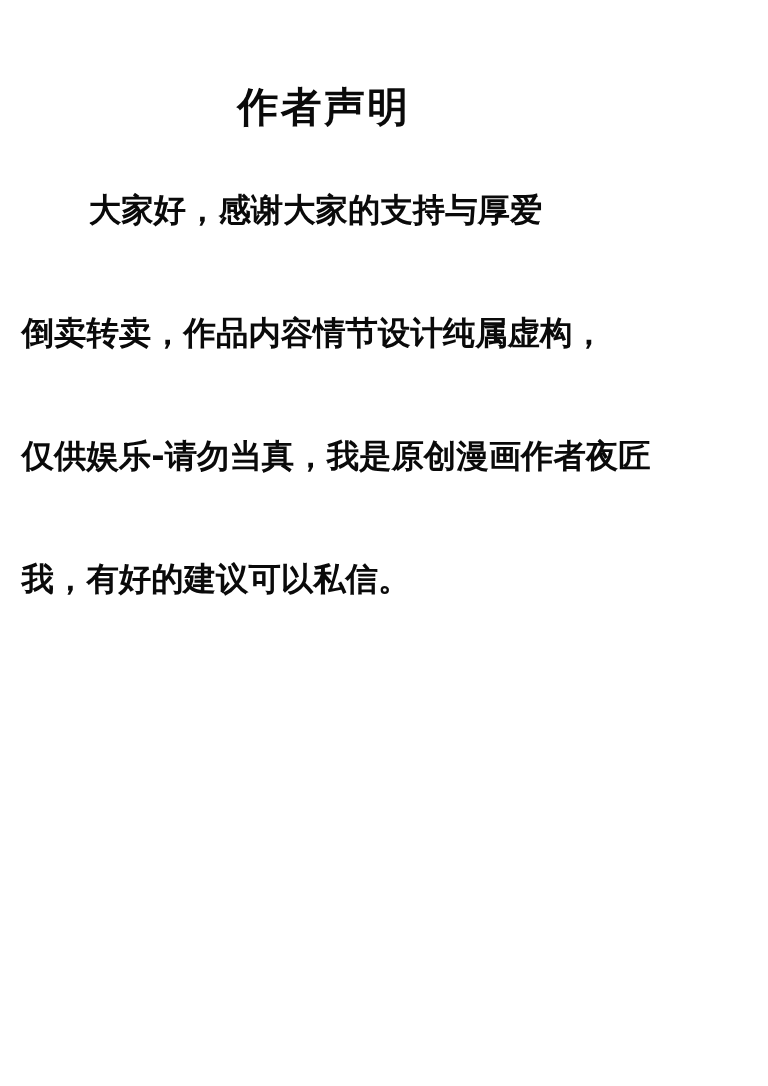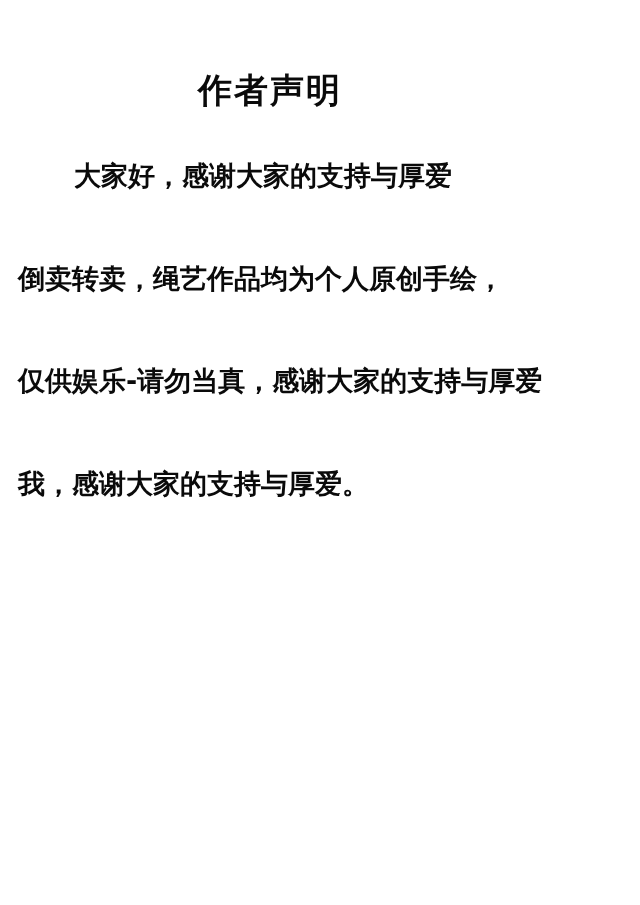--- a/index.html
+++ b/index.html
@@ -49,17 +49,17 @@
     margin-bottom: 0;
   }
 </style>
 </head>
 <body>
 
 <div class="page">
   <h1 class="title">作者声明</h1>
   <div class="body-block">
     <p class="para indent">大家好，感谢大家的支持与厚爱</p>
-    <p class="para">倒卖转卖，绳艺作品均为个人原创手绘，</p>
-    <p class="para">仅供娱乐-请勿当真，感谢大家的支持与厚爱</p>
-    <p class="para">我，感谢大家的支持与厚爱。</p>
+    <p class="para">倒卖转卖，作品内容情节设计纯属虚构，</p>
+    <p class="para">仅供娱乐-请勿当真，我是原创漫画作者夜匠</p>
+    <p class="para">我，有好的建议可以私信。</p>
   </div>
 </div>
 
 </body></html>

